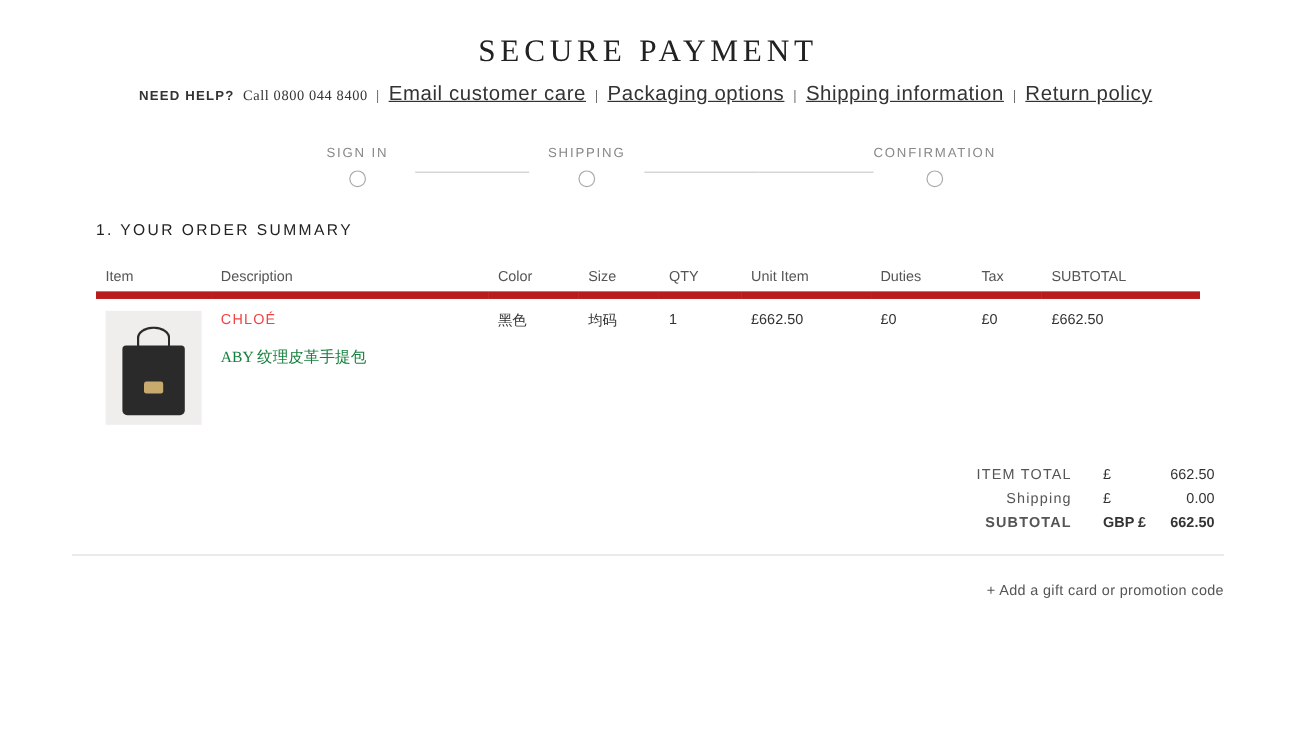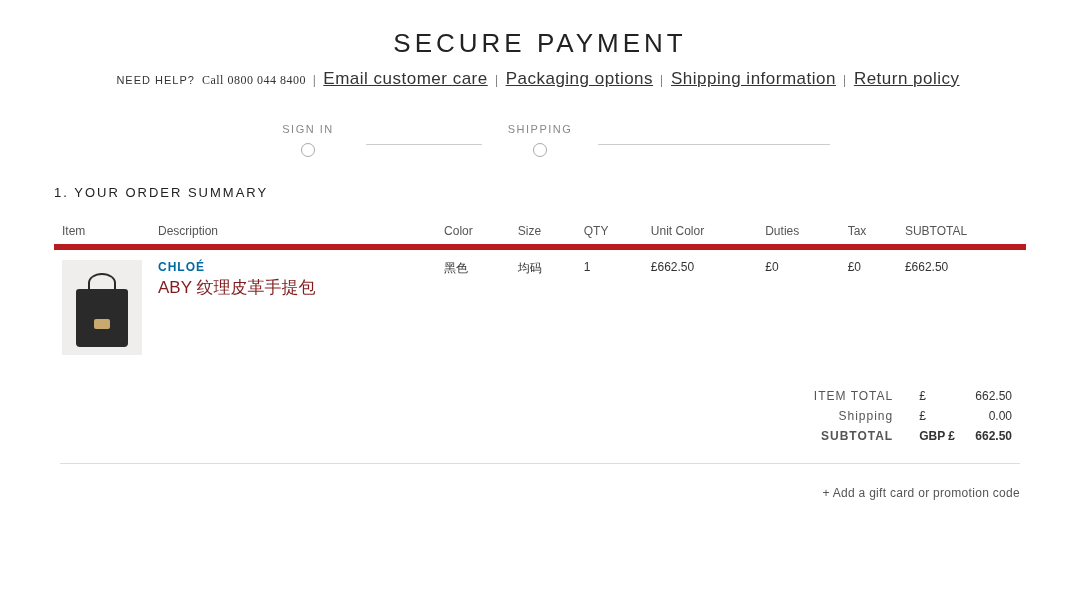--- a/index.html
+++ b/index.html
@@ -14,32 +14,32 @@
     }
 
     
     .header {
       text-align: center;
       padding: 28px 0 10px;
     }
     .header-title {
       font-size: 26px;
       letter-spacing: 4px;
-      font-family: Liberation Sans, sans-serif;
+      font-family: Liberation Serif, serif;
       font-weight: 400;
       text-transform: uppercase;
       margin-bottom: 10px;
     }
     .help-bar {
       font-size: 12px;
       color: #333;
       letter-spacing: 0.5px;
     }
     .help-bar strong {
-      font-weight: 400;
+      font-weight: 700;
       font-family: Arial, sans-serif;
       font-size: 11px;
       letter-spacing: 1px;
     }
     .help-bar a {
       color: #333;
       text-decoration: underline;
       margin: 0 4px;
       font-family: Arial, sans-serif;
       font-size: 17px;
@@ -101,21 +101,21 @@
       height: 1px;
       background: #ccc;
       margin-top: 22px;
       position: relative;
       top: -7px;
       z-index: 1;
     }
 
     
     .section {
-      padding: 10px 54px 0;
+      padding: 10px 80px 0;
     }
     .section-title {
       font-size: 13px;
       letter-spacing: 2px;
       text-transform: uppercase;
       font-family: Arial, sans-serif;
       font-weight: 400;
       margin-bottom: 18px;
       color: #222;
     }
@@ -183,29 +183,29 @@
       left: 50%;
       transform: translateX(-50%);
       width: 16px;
       height: 10px;
       background: #c8a96e;
       border-radius: 2px;
     }
     .product-brand {
       font-family: Arial, sans-serif;
       font-size: 12px;
-      font-weight: 700;
+      font-weight: 400;
       letter-spacing: 1px;
-      color: #0369a1;
-      margin-bottom: 2px;
+      color: #ef4444;
+      margin-bottom: 16px;
     }
     .product-desc {
-      font-family: Liberation Sans, sans-serif;
-      font-size: 17px;
-      color: #7f1d1d;
+      font-family: Liberation Serif, serif;
+      font-size: 13px;
+      color: #15803d;
     }
 
     
     .totals-section {
       display: flex;
       justify-content: flex-end;
       padding: 20px 60px 0;
     }
     .totals-table {
       font-family: Arial, sans-serif;
@@ -280,35 +280,39 @@
       <span class="step-label">SIGN IN</span>
       <span class="step-circle"></span>
     </div>
     <div class="step-line"></div>
     <div class="step-item">
       <span class="step-label">SHIPPING</span>
       <span class="step-circle"></span>
     </div>
     <div class="step-line"></div>
     <div class="step-line"></div>
+    <div class="step-item">
+      <span class="step-label">CONFIRMATION</span>
+      <span class="step-circle"></span>
+    </div>
   </div>
 </div>
 
 <div class="section">
   <div class="section-title">1. YOUR ORDER SUMMARY</div>
 
   <table class="order-table">
     <thead>
       <tr>
         <th>Item</th>
         <th>Description</th>
         <th>Color</th>
         <th>Size</th>
         <th>QTY</th>
-        <th>Unit Color</th>
+        <th>Unit Item</th>
         <th>Duties</th>
         <th>Tax</th>
         <th>SUBTOTAL</th>
       </tr>
     </thead>
     <tbody>
       <tr>
         <td class="item-img">
           <div class="product-img-placeholder">
             <div class="bag-shape"></div>

